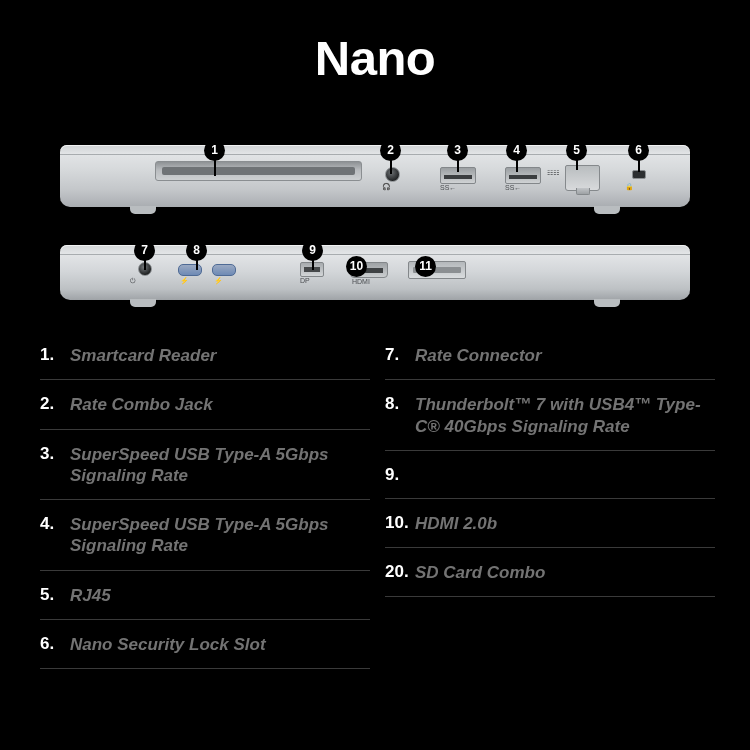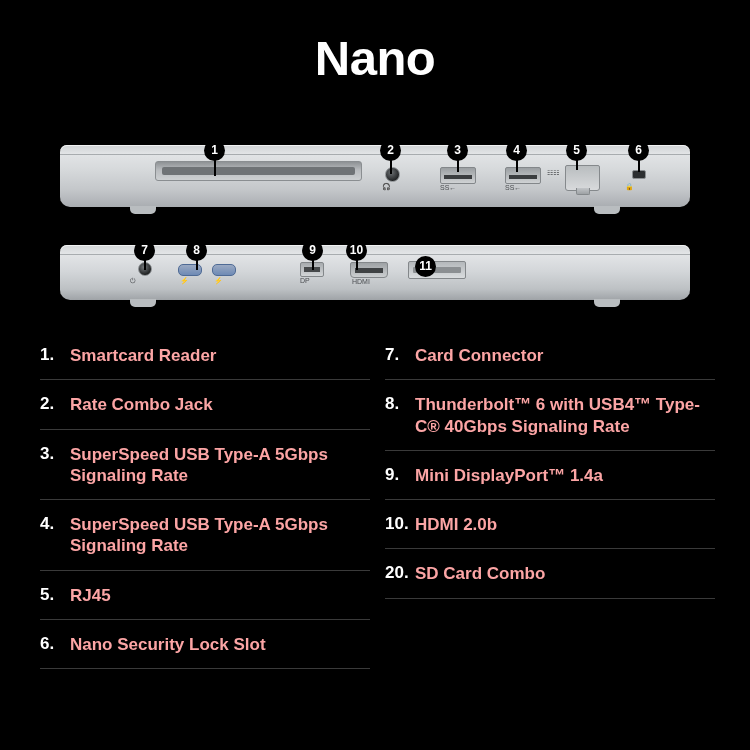--- a/index.html
+++ b/index.html
@@ -243,21 +243,22 @@
     width: 30px;
     flex: 0 0 30px;
     font-size: 17px;
     font-weight: bold;
     color: #ffffff;
   }
   .item .label {
     font-size: 17px;
     font-weight: bold;
     line-height: 1.25;
-    color: #fca5a5;
+    color: #737373;
+    font-style: italic;
   }
 </style>
 </head>
 <body>
 
 <div class="page">
 
   <div class="title">Nano</div>
 
   <div class="laptop-area">
@@ -333,21 +334,21 @@
     <div class="leader" style="left:144px; top:130px; height:10px;"></div>
     <div class="callout" style="left:134px; top:110px;">7</div>
 
     <div class="leader" style="left:196px; top:130px; height:10px;"></div>
     <div class="callout" style="left:186px; top:110px;">8</div>
 
     <div class="leader" style="left:312px; top:130px; height:10px;"></div>
     <div class="callout" style="left:302px; top:110px;">9</div>
 
     <div class="leader" style="left:356px; top:130px; height:10px;"></div>
-    <div class="callout" style="left:346px; top:110px;">10</div>
+    <div class="callout" style="left:346px; top:126px;">10</div>
 
     <div class="leader" style="left:425px; top:130px; height:10px;"></div>
     <div class="callout" style="left:415px; top:126px;">11</div>
   </div>
 
   <div class="legend">
 
     <div class="col col-left">
       <div class="item">
         <div class="num">1.</div>
@@ -371,29 +372,28 @@
       </div>
       <div class="item">
         <div class="num">6.</div>
         <div class="label">Nano Security Lock Slot</div>
       </div>
     </div>
 
     <div class="col col-right">
       <div class="item">
         <div class="num">7.</div>
-        <div class="label">Card Connector</div>
+        <div class="label">Rate Connector</div>
       </div>
       <div class="item">
         <div class="num">8.</div>
-        <div class="label">Thunderbolt™ 6 with USB4™ Type-C® 40Gbps Signaling Rate</div>
+        <div class="label">Thunderbolt™ 7 with USB4™ Type-C® 40Gbps Signaling Rate</div>
       </div>
       <div class="item">
         <div class="num">9.</div>
-        <div class="label">Mini DisplayPort™ 1.4a</div>
       </div>
       <div class="item">
         <div class="num">10.</div>
         <div class="label">HDMI 2.0b</div>
       </div>
       <div class="item">
         <div class="num">20.</div>
         <div class="label">SD Card Combo</div>
       </div>
     </div>

